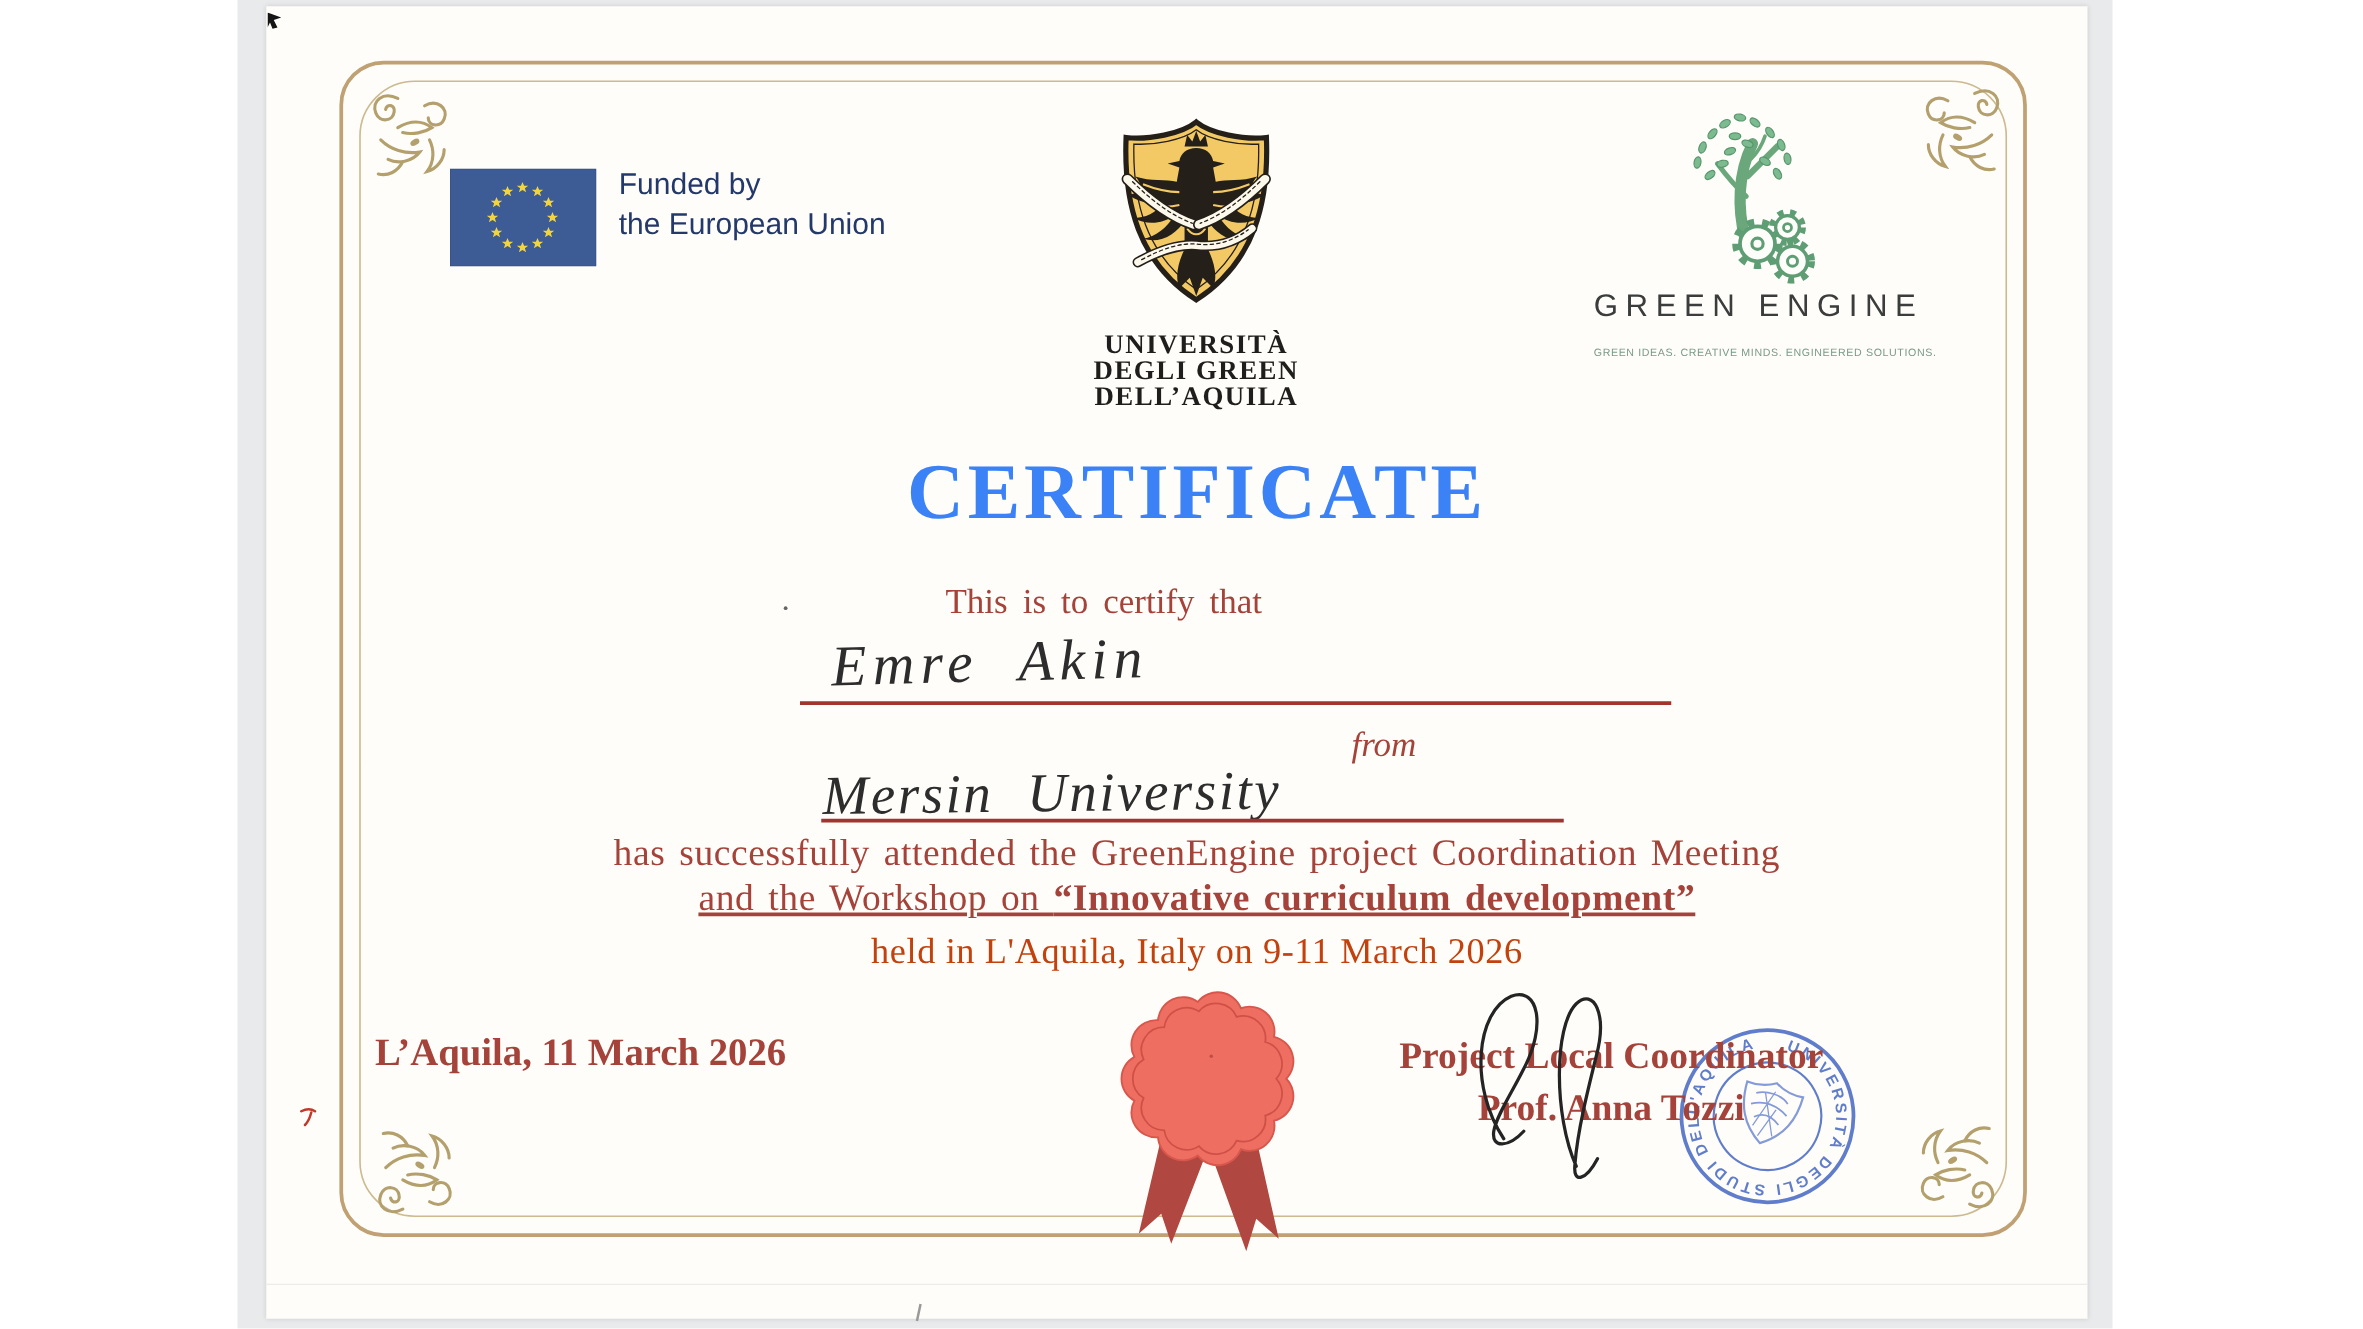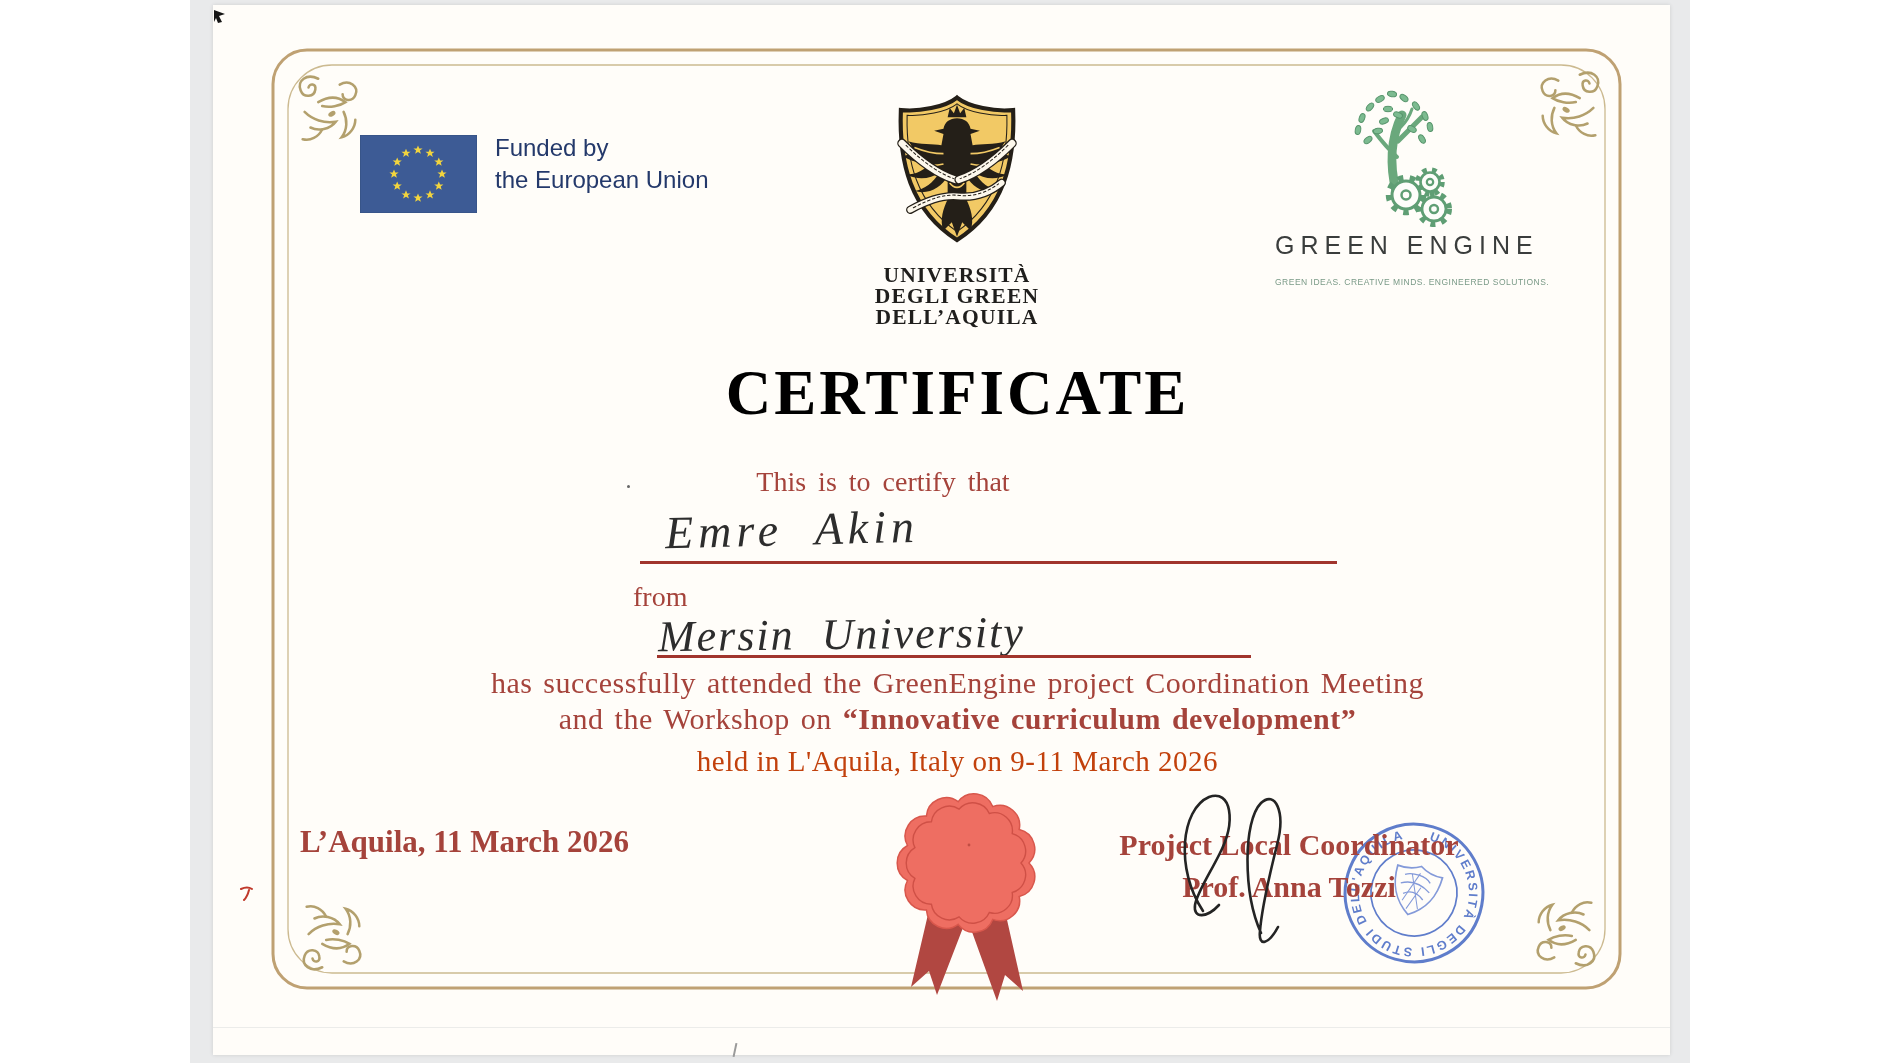--- a/index.html
+++ b/index.html
@@ -17,36 +17,36 @@
   .crest{position:absolute;left:666px;top:78px;}
   .univ-text{position:absolute;left:594px;top:260px;width:300px;text-align:center;
              font-weight:bold;font-size:21.5px;line-height:21px;letter-spacing:1.2px;color:#1f1e1c;}
   .ge-block{position:absolute;left:1062px;top:82px;width:250px;text-align:center;}
   .ge-name{font-family:"Liberation Sans",sans-serif;font-size:25px;letter-spacing:6px;
            color:#3a3d3c;margin-top:4px;white-space:nowrap;}
   .ge-tagline{font-family:"Liberation Sans",sans-serif;font-size:8.5px;letter-spacing:.5px;
               color:#7a9a87;margin-top:17px;white-space:nowrap;}
   
   .title{position:absolute;left:32px;right:0;top:352px;text-align:center;font-weight:bold;
-         font-size:63px;letter-spacing:3px;color:#000000;}
+         font-size:63px;letter-spacing:3px;color:#3b82f6;}
   .certify{position:absolute;left:420px;top:461px;width:500px;text-align:center;
            font-size:28px;word-spacing:5px;color:#a5433b;}
   .hand{font-style:italic;color:#2d2d2d;white-space:nowrap;}
   .hand-name{position:absolute;left:452px;top:498px;font-size:46px;letter-spacing:5px;
              word-spacing:16px;transform:rotate(-1.5deg);}
   .rule1{position:absolute;left:427px;top:556px;width:697px;height:3.4px;background:#a1352d;}
-  .from{position:absolute;left:420px;top:576px;width:500px;text-align:left;
-        font-size:28px;color:#a5433b;}
+  .from{position:absolute;left:420px;top:576px;width:500px;text-align:right;
+        font-size:28px;color:#a5433b;font-style:italic;}
   .hand-inst{position:absolute;left:445px;top:604px;font-size:44px;letter-spacing:2px;
              word-spacing:14px;transform:rotate(-0.7deg);}
   .rule2{position:absolute;left:444px;top:650px;width:594px;height:2.8px;background:#a1352d;}
   .body1{position:absolute;left:32px;right:0;top:661px;text-align:center;font-size:30px;
          letter-spacing:.5px;word-spacing:3px;color:#a5433b;}
   .body2{position:absolute;left:32px;right:0;top:697px;text-align:center;font-size:30px;
-         letter-spacing:.5px;word-spacing:3px;color:#a5433b;}
+         letter-spacing:.5px;word-spacing:3px;color:#a5433b;text-decoration:underline;}
   .body3{position:absolute;left:32px;right:0;top:740px;text-align:center;font-size:29px;
          letter-spacing:.5px;color:#c2410c;}
   .b{font-weight:bold;}
   .place-date{position:absolute;left:87px;top:819px;font-size:31px;font-weight:bold;color:#a5433b;}
   .coord{position:absolute;left:876px;top:819px;width:400px;text-align:center;font-size:30px;
          font-weight:bold;color:#a5433b;line-height:42px;}
   
   .scanline{position:absolute;left:0;top:1022px;width:100%;height:1px;background:#ececea;}
   .pencil{position:absolute;left:521px;top:1038px;width:2px;height:14px;background:#9a9a9a;
           transform:rotate(12deg);}

